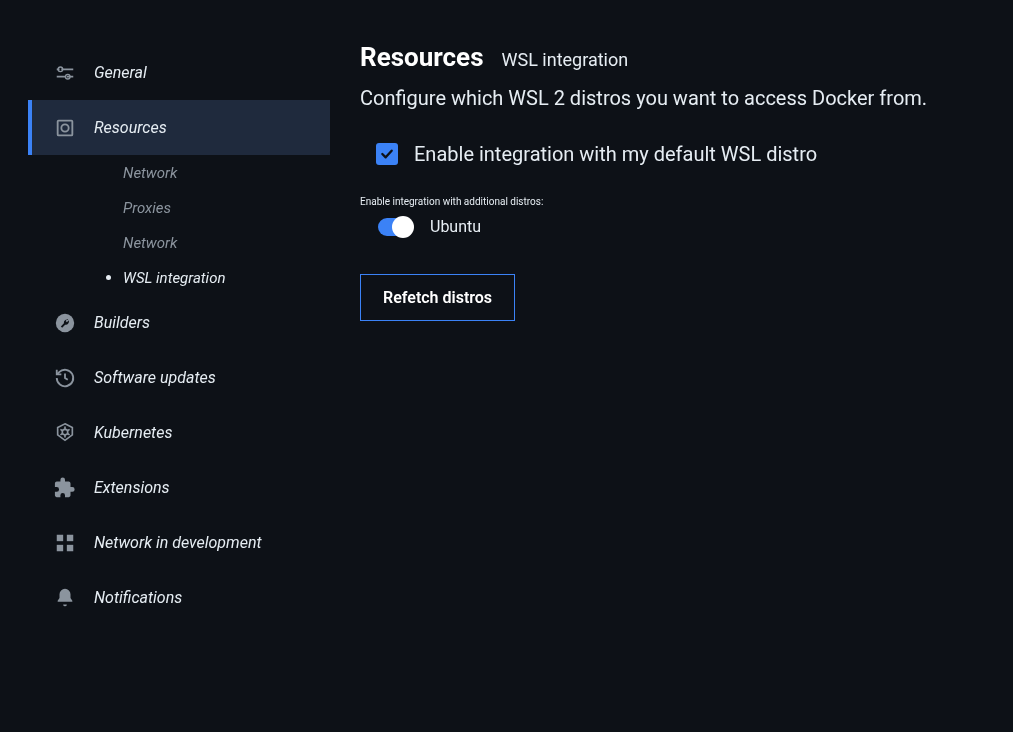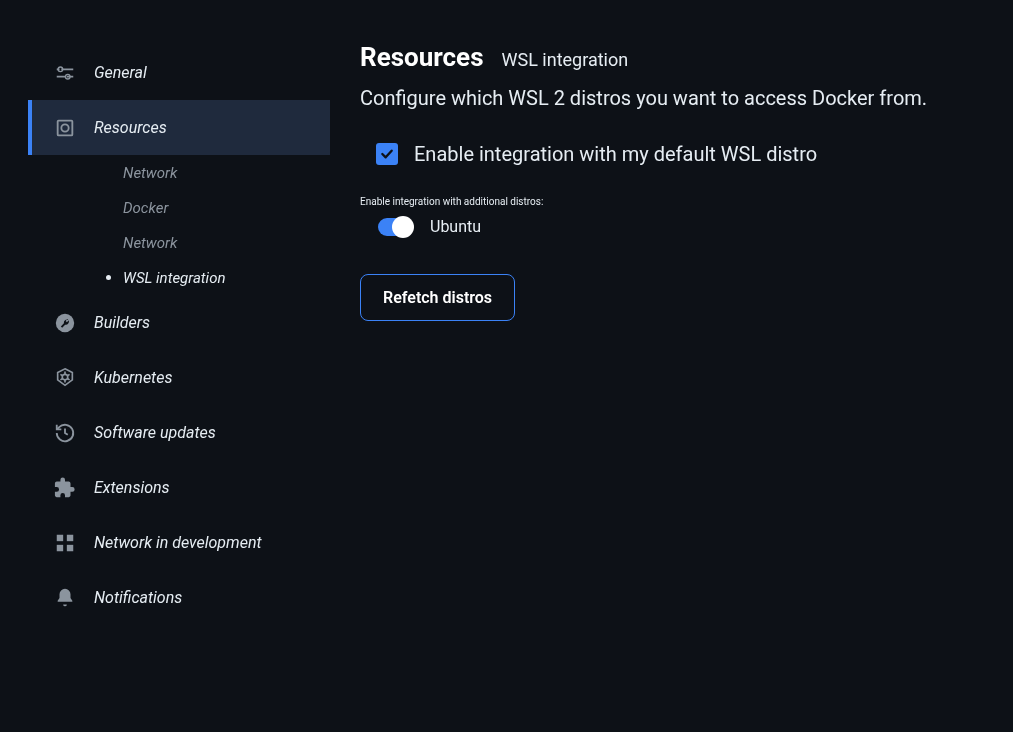--- a/index.html
+++ b/index.html
@@ -158,21 +158,21 @@
       font-size: 16px;
       color: #e6edf3;
     }
     .refetch-btn {
       background: transparent;
       border: 1.5px solid #3b82f6;
       color: #ffffff;
       font-size: 16px;
       font-weight: 600;
       padding: 13px 22px;
-      border-radius: 8px;
+      border-radius: 0;
       cursor: pointer;
       font-family: inherit;
     }
   </style>
 </head>
 <body>
 
 <div class="sidebar">
 
   <div class="nav-item">
@@ -194,65 +194,65 @@
         </svg>
     </span>
     <span>Resources</span>
   </div>
 
   <div class="sub-items">
     <div class="sub-item">
       <span>Network</span>
     </div>
     <div class="sub-item">
-      <span>Docker</span>
+      <span>Proxies</span>
     </div>
     <div class="sub-item">
       <span>Network</span>
     </div>
     <div class="sub-item active">
       <span>WSL integration</span>
     </div>
   </div>
 
 
   <div class="nav-item">
     <span class="icon">
       <svg viewBox="0 0 24 24" fill="currentColor">
           <circle cx="12" cy="12" r="10" fill="#8b949e"></circle>
           <path d="M15.5 8.5a3.5 3.5 0 0 0-4.7 3.9l-3.3 3.3 1.4 1.4 3.3-3.3a3.5 3.5 0 0 0 3.9-4.7l-2 2-1.4-1.4 2-2z" fill="#0d1117"></path>
         </svg>
     </span>
     <span>Builders</span>
+  </div>
+
+  <div class="nav-item">
+    <span class="icon">
+      <svg viewBox="0 0 24 24" fill="none" stroke="currentColor" stroke-width="2">
+          <path d="M3 12a9 9 0 1 0 2.6-6.3L3 8"></path>
+          <path d="M3 3v5h5"></path>
+          <path d="M12 7v5l3 2"></path>
+        </svg>
+    </span>
+    <span>Software updates</span>
   </div>
 
   <div class="nav-item">
     <span class="icon">
       <svg viewBox="0 0 24 24" fill="none" stroke="currentColor" stroke-width="1.8">
           <path d="M12 2l8 4v8l-8 6-8-6V6z"></path>
           <circle cx="12" cy="11" r="3"></circle>
           <path d="M12 8v-3M12 14v3M9.4 9.5L7 8M14.6 9.5L17 8M9.4 12.5L7 14M14.6 12.5L17 14"></path>
         </svg>
     </span>
     <span>Kubernetes</span>
   </div>
 
   <div class="nav-item">
     <span class="icon">
-      <svg viewBox="0 0 24 24" fill="none" stroke="currentColor" stroke-width="2">
-          <path d="M3 12a9 9 0 1 0 2.6-6.3L3 8"></path>
-          <path d="M3 3v5h5"></path>
-          <path d="M12 7v5l3 2"></path>
-        </svg>
-    </span>
-    <span>Software updates</span>
-  </div>
-
-  <div class="nav-item">
-    <span class="icon">
       <svg viewBox="0 0 24 24" fill="currentColor">
           <path d="M20 11h-2V7c0-1-1-2-2-2h-4V3a2.5 2.5 0 0 0-5 0v2H3c-1 0-2 1-2 2v4h2a2.5 2.5 0 0 1 0 5H1v4c0 1 1 2 2 2h4v-2a2.5 2.5 0 0 1 5 0v2h4c1 0 2-1 2-2v-4h2a2.5 2.5 0 0 0 0-5z"></path>
         </svg>
     </span>
     <span>Extensions</span>
   </div>
 
   <div class="nav-item">
     <span class="icon">
       <svg viewBox="0 0 24 24" fill="currentColor">

